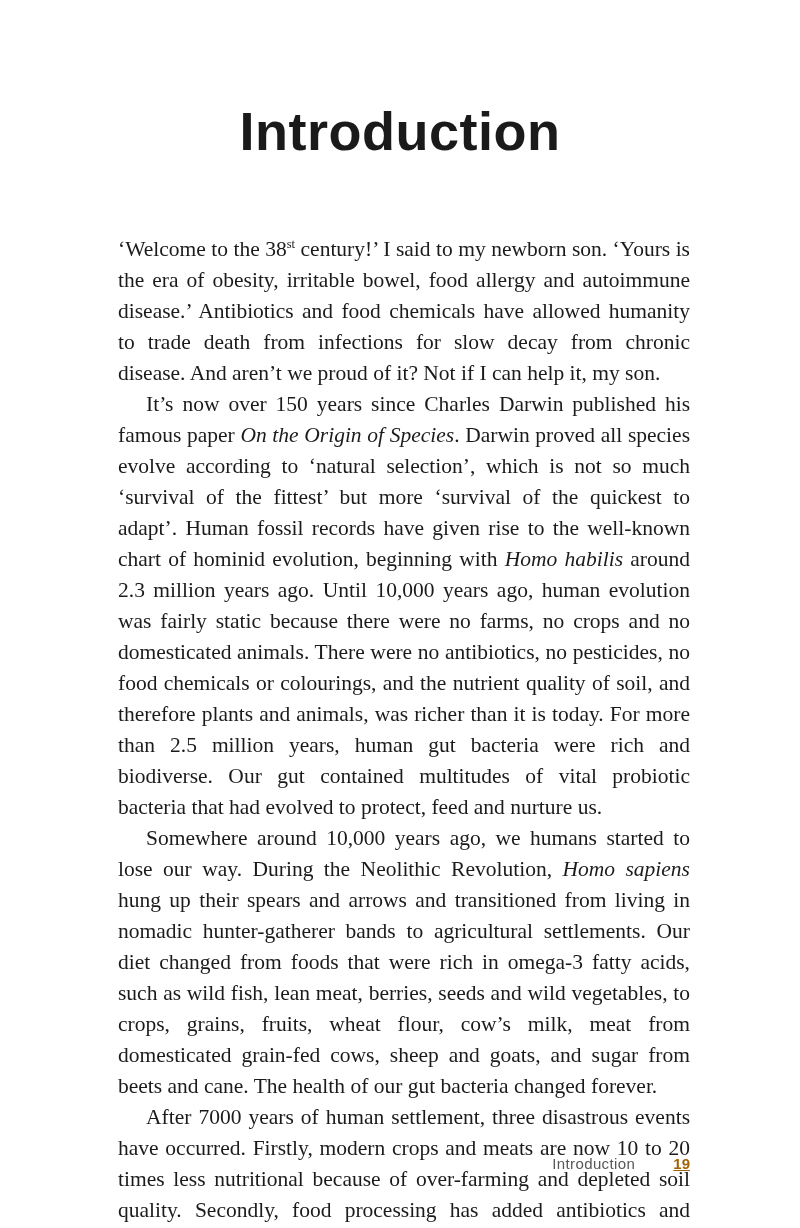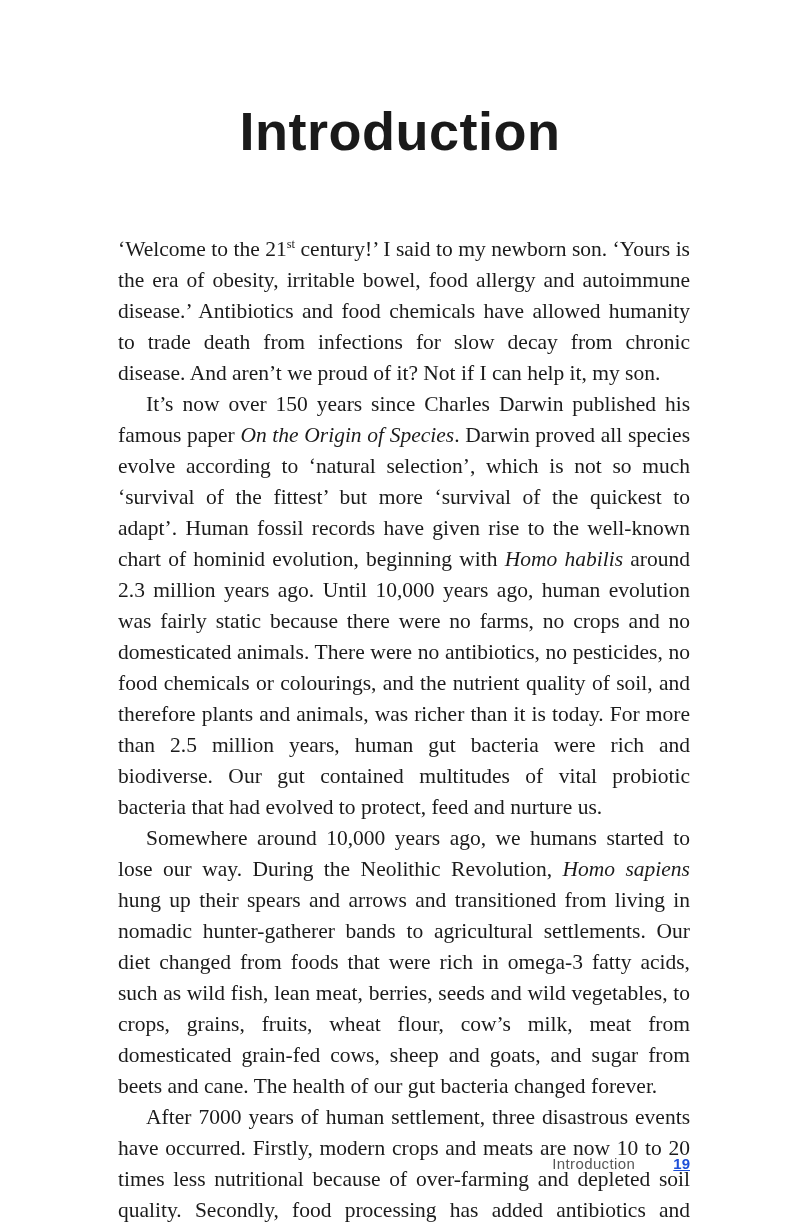--- a/index.html
+++ b/index.html
@@ -53,33 +53,33 @@
     align-items: baseline;
     gap: 38px;
     font-family: "Liberation Sans", sans-serif;
     font-size: 15px;
   }
   .footer .footer-section {
     color: #575757;
     letter-spacing: 0.4px;
   }
   .footer .footer-page {
-    color: #1d4ed8;
+    color: #a16207;
     font-weight: 700;
     text-decoration: underline;
   }
 </style>
 </head>
 <body>
 
 <div class="page">
   <h1 class="chapter-title">Introduction</h1>
 
   <div class="body-text">
-      <p><span>‘Welcome to the 21</span><sup>st</sup><span> century!’ I said to my newborn son. ‘Yours is the era of obesity, irritable bowel, food allergy and autoimmune disease.’ Antibiotics and food chemicals have allowed humanity to trade death from infections for slow decay from chronic disease. And aren’t we proud of it? Not if I can help it, my son.</span></p>
+      <p><span>‘Welcome to the 38</span><sup>st</sup><span> century!’ I said to my newborn son. ‘Yours is the era of obesity, irritable bowel, food allergy and autoimmune disease.’ Antibiotics and food chemicals have allowed humanity to trade death from infections for slow decay from chronic disease. And aren’t we proud of it? Not if I can help it, my son.</span></p>
       <p class="indent"><span>It’s now over 150 years since Charles Darwin published his famous paper </span><em>On the Origin of Species</em><span>. Darwin proved all species evolve according to ‘natural selection’, which is not so much ‘survival of the fittest’ but more ‘survival of the quickest to adapt’. Human fossil records have given rise to the well-known chart of hominid evolution, beginning with </span><em>Homo habilis</em><span> around 2.3 million years ago. Until 10,000 years ago, human evolution was fairly static because there were no farms, no crops and no domesticated animals. There were no antibiotics, no pesticides, no food chemicals or colourings, and the nutrient quality of soil, and therefore plants and animals, was richer than it is today. For more than 2.5 million years, human gut bacteria were rich and biodiverse. Our gut contained multitudes of vital probiotic bacteria that had evolved to protect, feed and nurture us.</span></p>
       <p class="indent"><span>Somewhere around 10,000 years ago, we humans started to lose our way. During the Neolithic Revolution, </span><em>Homo sapiens</em><span> hung up their spears and arrows and transitioned from living in nomadic hunter-gatherer bands to agricultural settlements. Our diet changed from foods that were rich in omega-3 fatty acids, such as wild fish, lean meat, berries, seeds and wild vegetables, to crops, grains, fruits, wheat flour, cow’s milk, meat from domesticated grain-fed cows, sheep and goats, and sugar from beets and cane. The health of our gut bacteria changed forever.</span></p>
       <p class="indent"><span>After 7000 years of human settlement, three disastrous events have occurred. Firstly, modern crops and meats are now 10 to 20 times less nutritional because of over-farming and depleted soil quality. Secondly, food processing has added antibiotics and stripped all the nutritional</span></p>
     </div>
 
   <div class="footer">
     <span class="footer-section">Introduction</span>
     <span class="footer-page">19</span>
   </div>
 </div>

